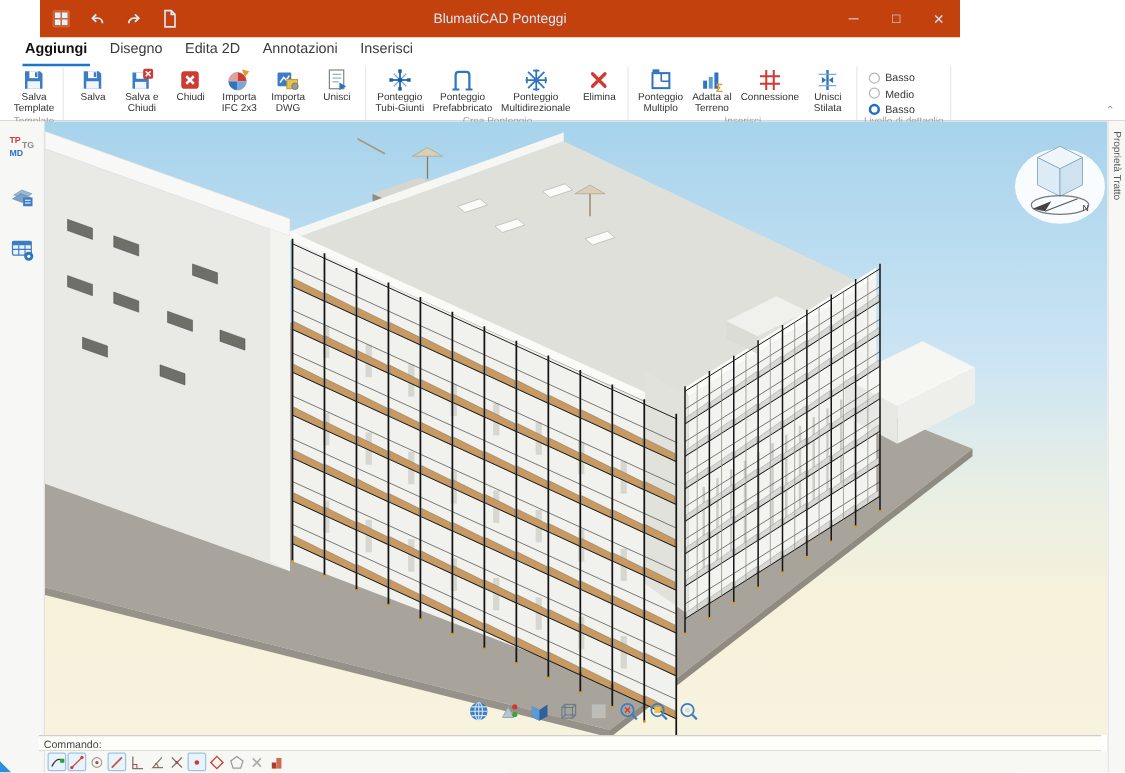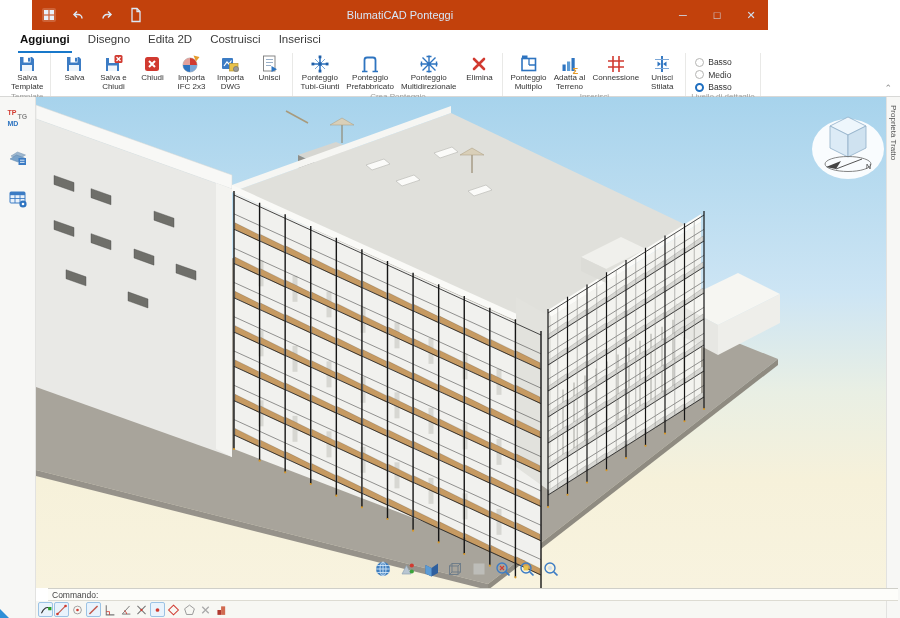--- a/index.html
+++ b/index.html
@@ -44,21 +44,21 @@
   .tpmd .tg{position:absolute;left:12px;top:6px;color:#8a8a8a;}
   .tpmd .md{position:absolute;left:2px;top:13px;color:#2e74c0;}
   .rightbar{position:absolute;right:0;top:97px;width:14px;bottom:0;background:#f7f7f5;
             border-left:1px solid #e2e2e0;box-sizing:border-box;}
   .rightbar .vlabel{writing-mode:vertical-rl;font-size:8px;color:#555;padding-top:8px;margin-left:2px;}
   
   .viewport{position:absolute;left:36px;top:97px;width:850px;height:491px;overflow:hidden;}
   .vtoolbar{position:absolute;left:338px;top:463px;display:flex;gap:4px;align-items:center;}
   .vbtn{width:20px;height:20px;display:flex;align-items:center;justify-content:center;}
   
-  .cmdbar{position:absolute;left:48px;top:588px;width:850px;height:13px;background:#fdfdfa;
+  .cmdbar{position:absolute;left:31px;top:588px;width:850px;height:13px;background:#fdfdfa;
           border-top:1px solid #cfcfc9;border-bottom:1px solid #dddbd2;box-sizing:border-box;
           display:flex;align-items:center;}
   .cmdbar .cl{font-size:8.5px;color:#444;padding-left:4px;white-space:nowrap;}
   .cmdbar input{flex:1;border:none;outline:none;background:transparent;font-size:8.5px;height:10px;}
   .snapbar{position:absolute;left:36px;top:601px;width:850px;height:17px;background:#f7f7f3;
            display:flex;align-items:center;gap:1px;padding-left:2px;box-sizing:border-box;}
   .snapbtn{width:15px;height:15px;display:flex;align-items:center;justify-content:center;
            border:1px solid transparent;border-radius:2px;box-sizing:border-box;}
   .snapbtn.sel{background:#e9f3fc;border-color:#9cc3e5;}
 </style>
@@ -103,21 +103,21 @@
       <span class="winbtn">□</span>
       <span class="winbtn">✕</span>
     </div>
 </div>
 
 <div class="ribbon">
   <div class="tabs" id="tabs">
       <div class="tab active">Aggiungi</div>
       <div class="tab">Disegno</div>
       <div class="tab">Edita 2D</div>
-      <div class="tab">Costruisci</div>
+      <div class="tab">Annotazioni</div>
       <div class="tab">Inserisci</div>
     </div>
   <div class="rcontent" id="groups">
       <div class="rgroup">
         <div class="rbtns">
           <div class="rbtn">
             <div class="ric">
               <svg width="20" height="20" viewBox="0 0 20 20" xmlns="http://www.w3.org/2000/svg">
                 <path d="M3 3h12l2 2v12H3z" fill="#3c7cc4"></path>
                 <rect x="6.5" y="3" width="7" height="5.5" fill="#fff"></rect>

